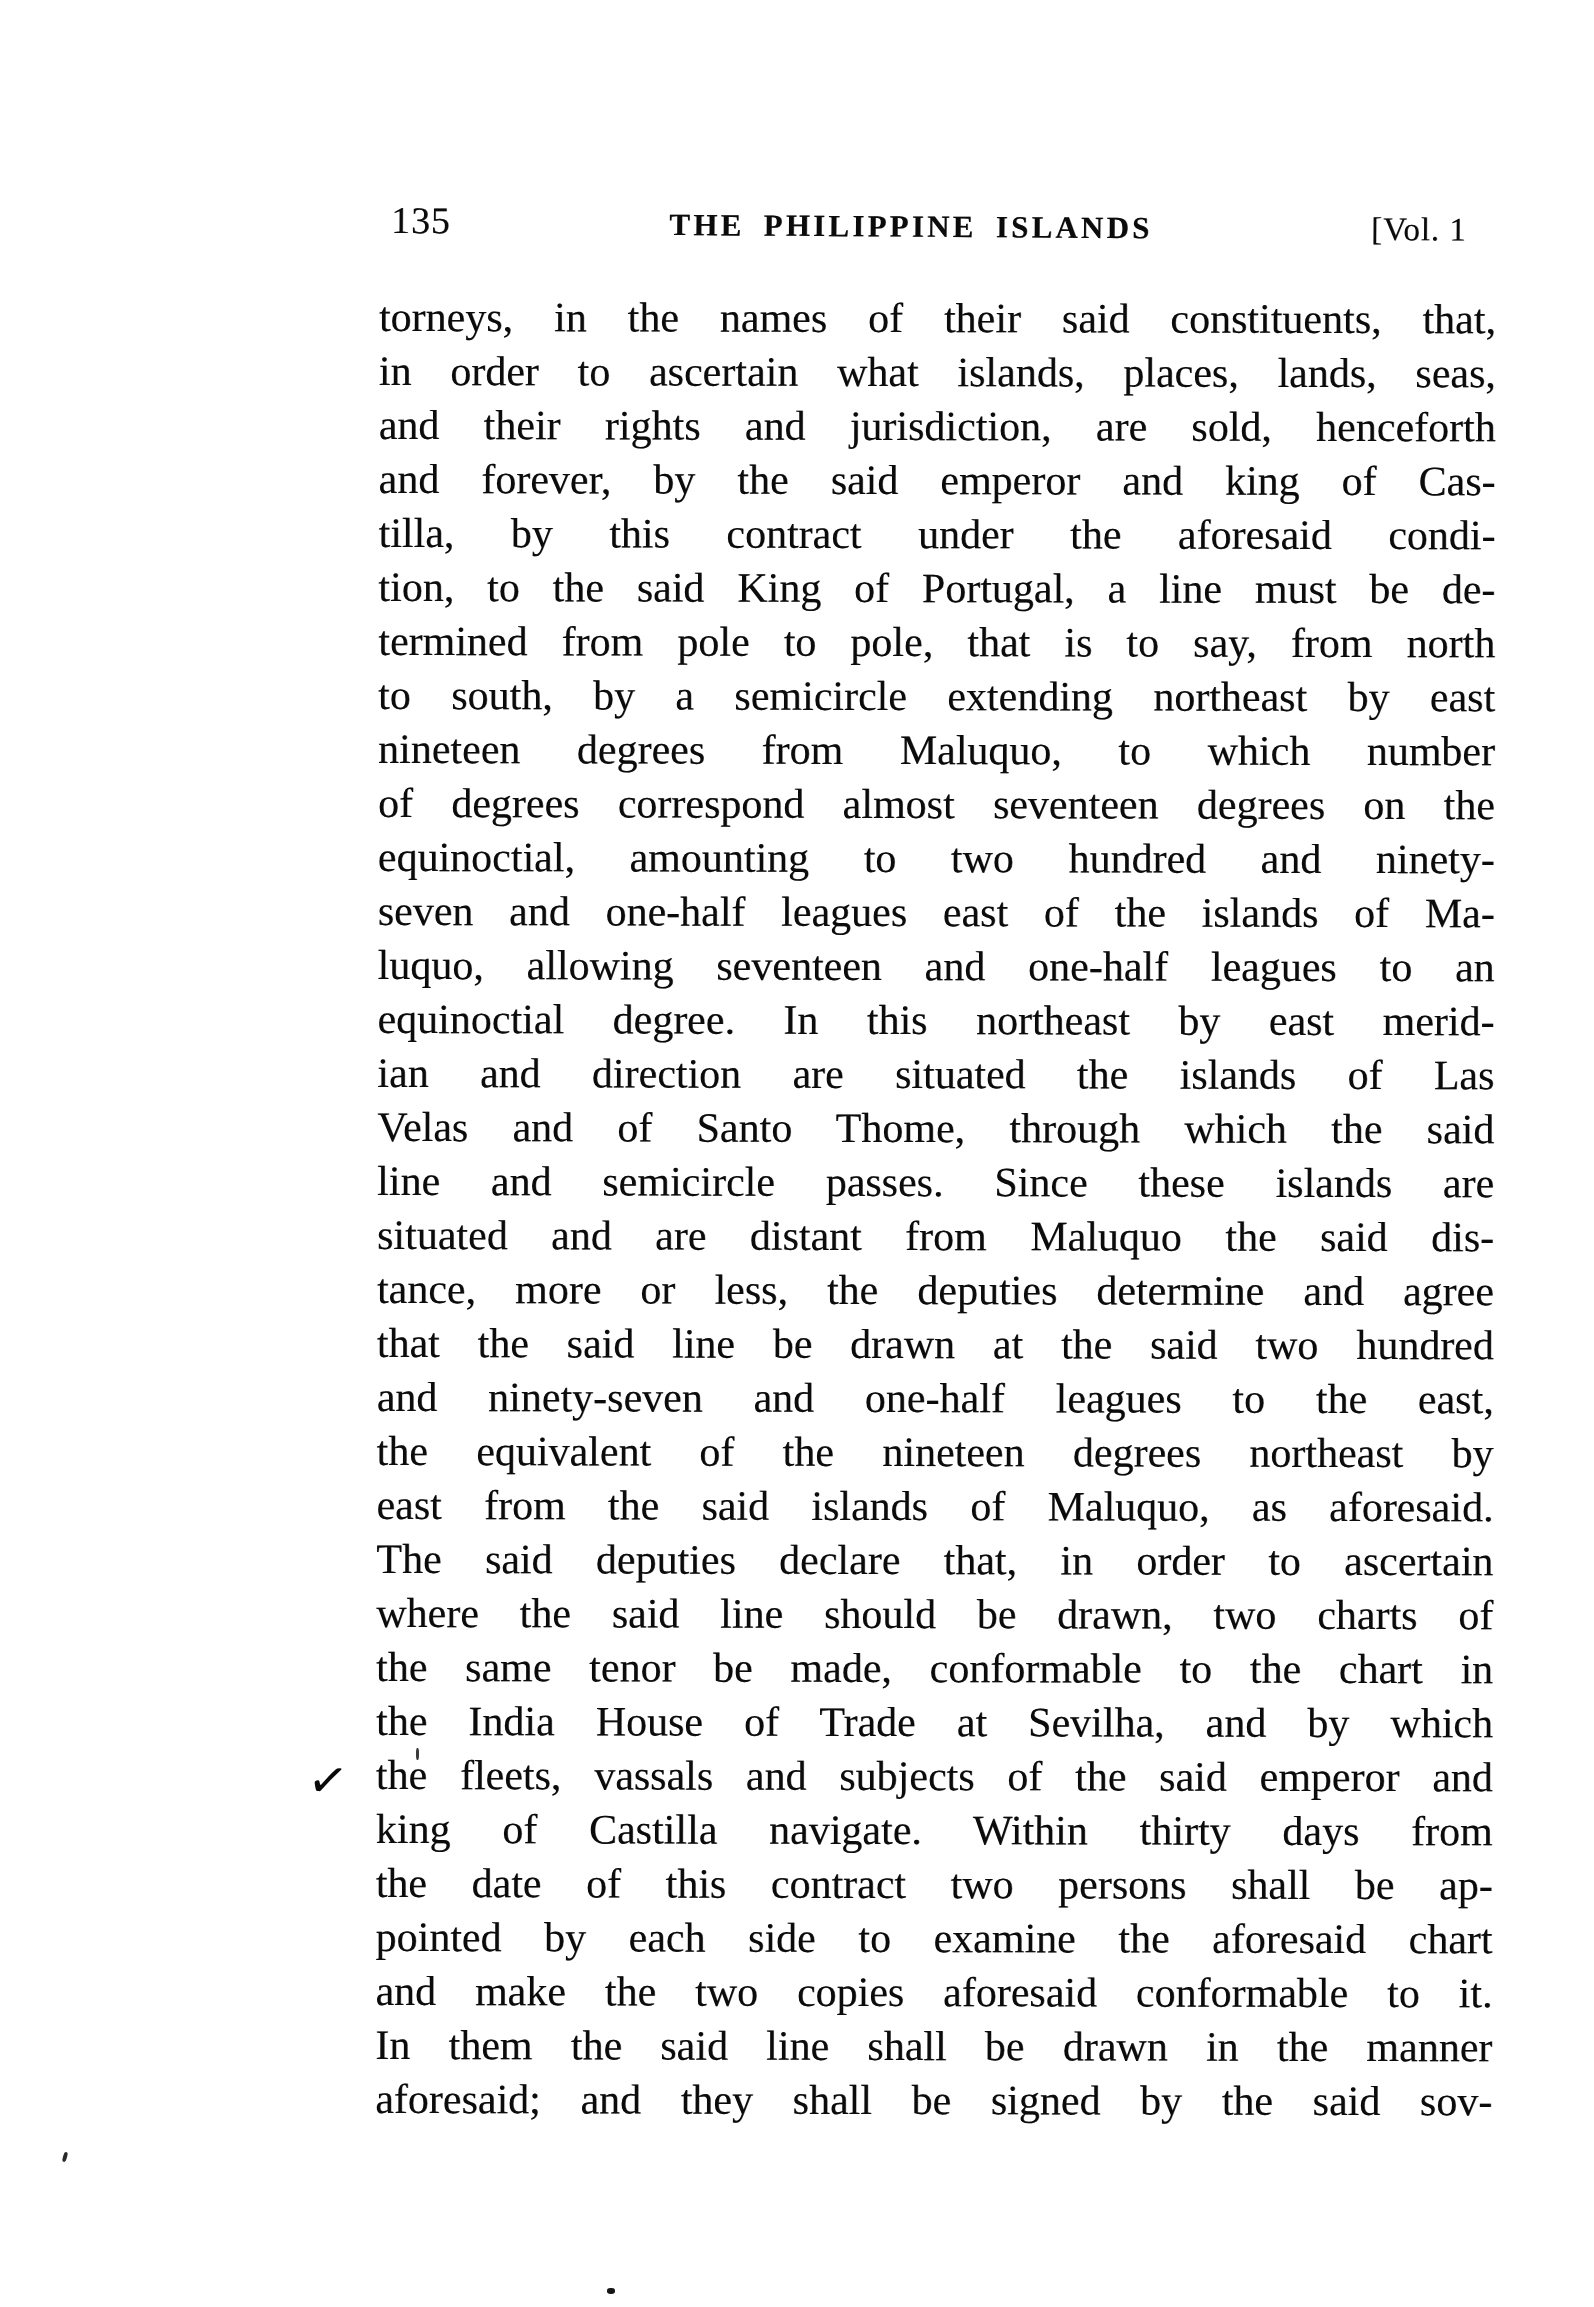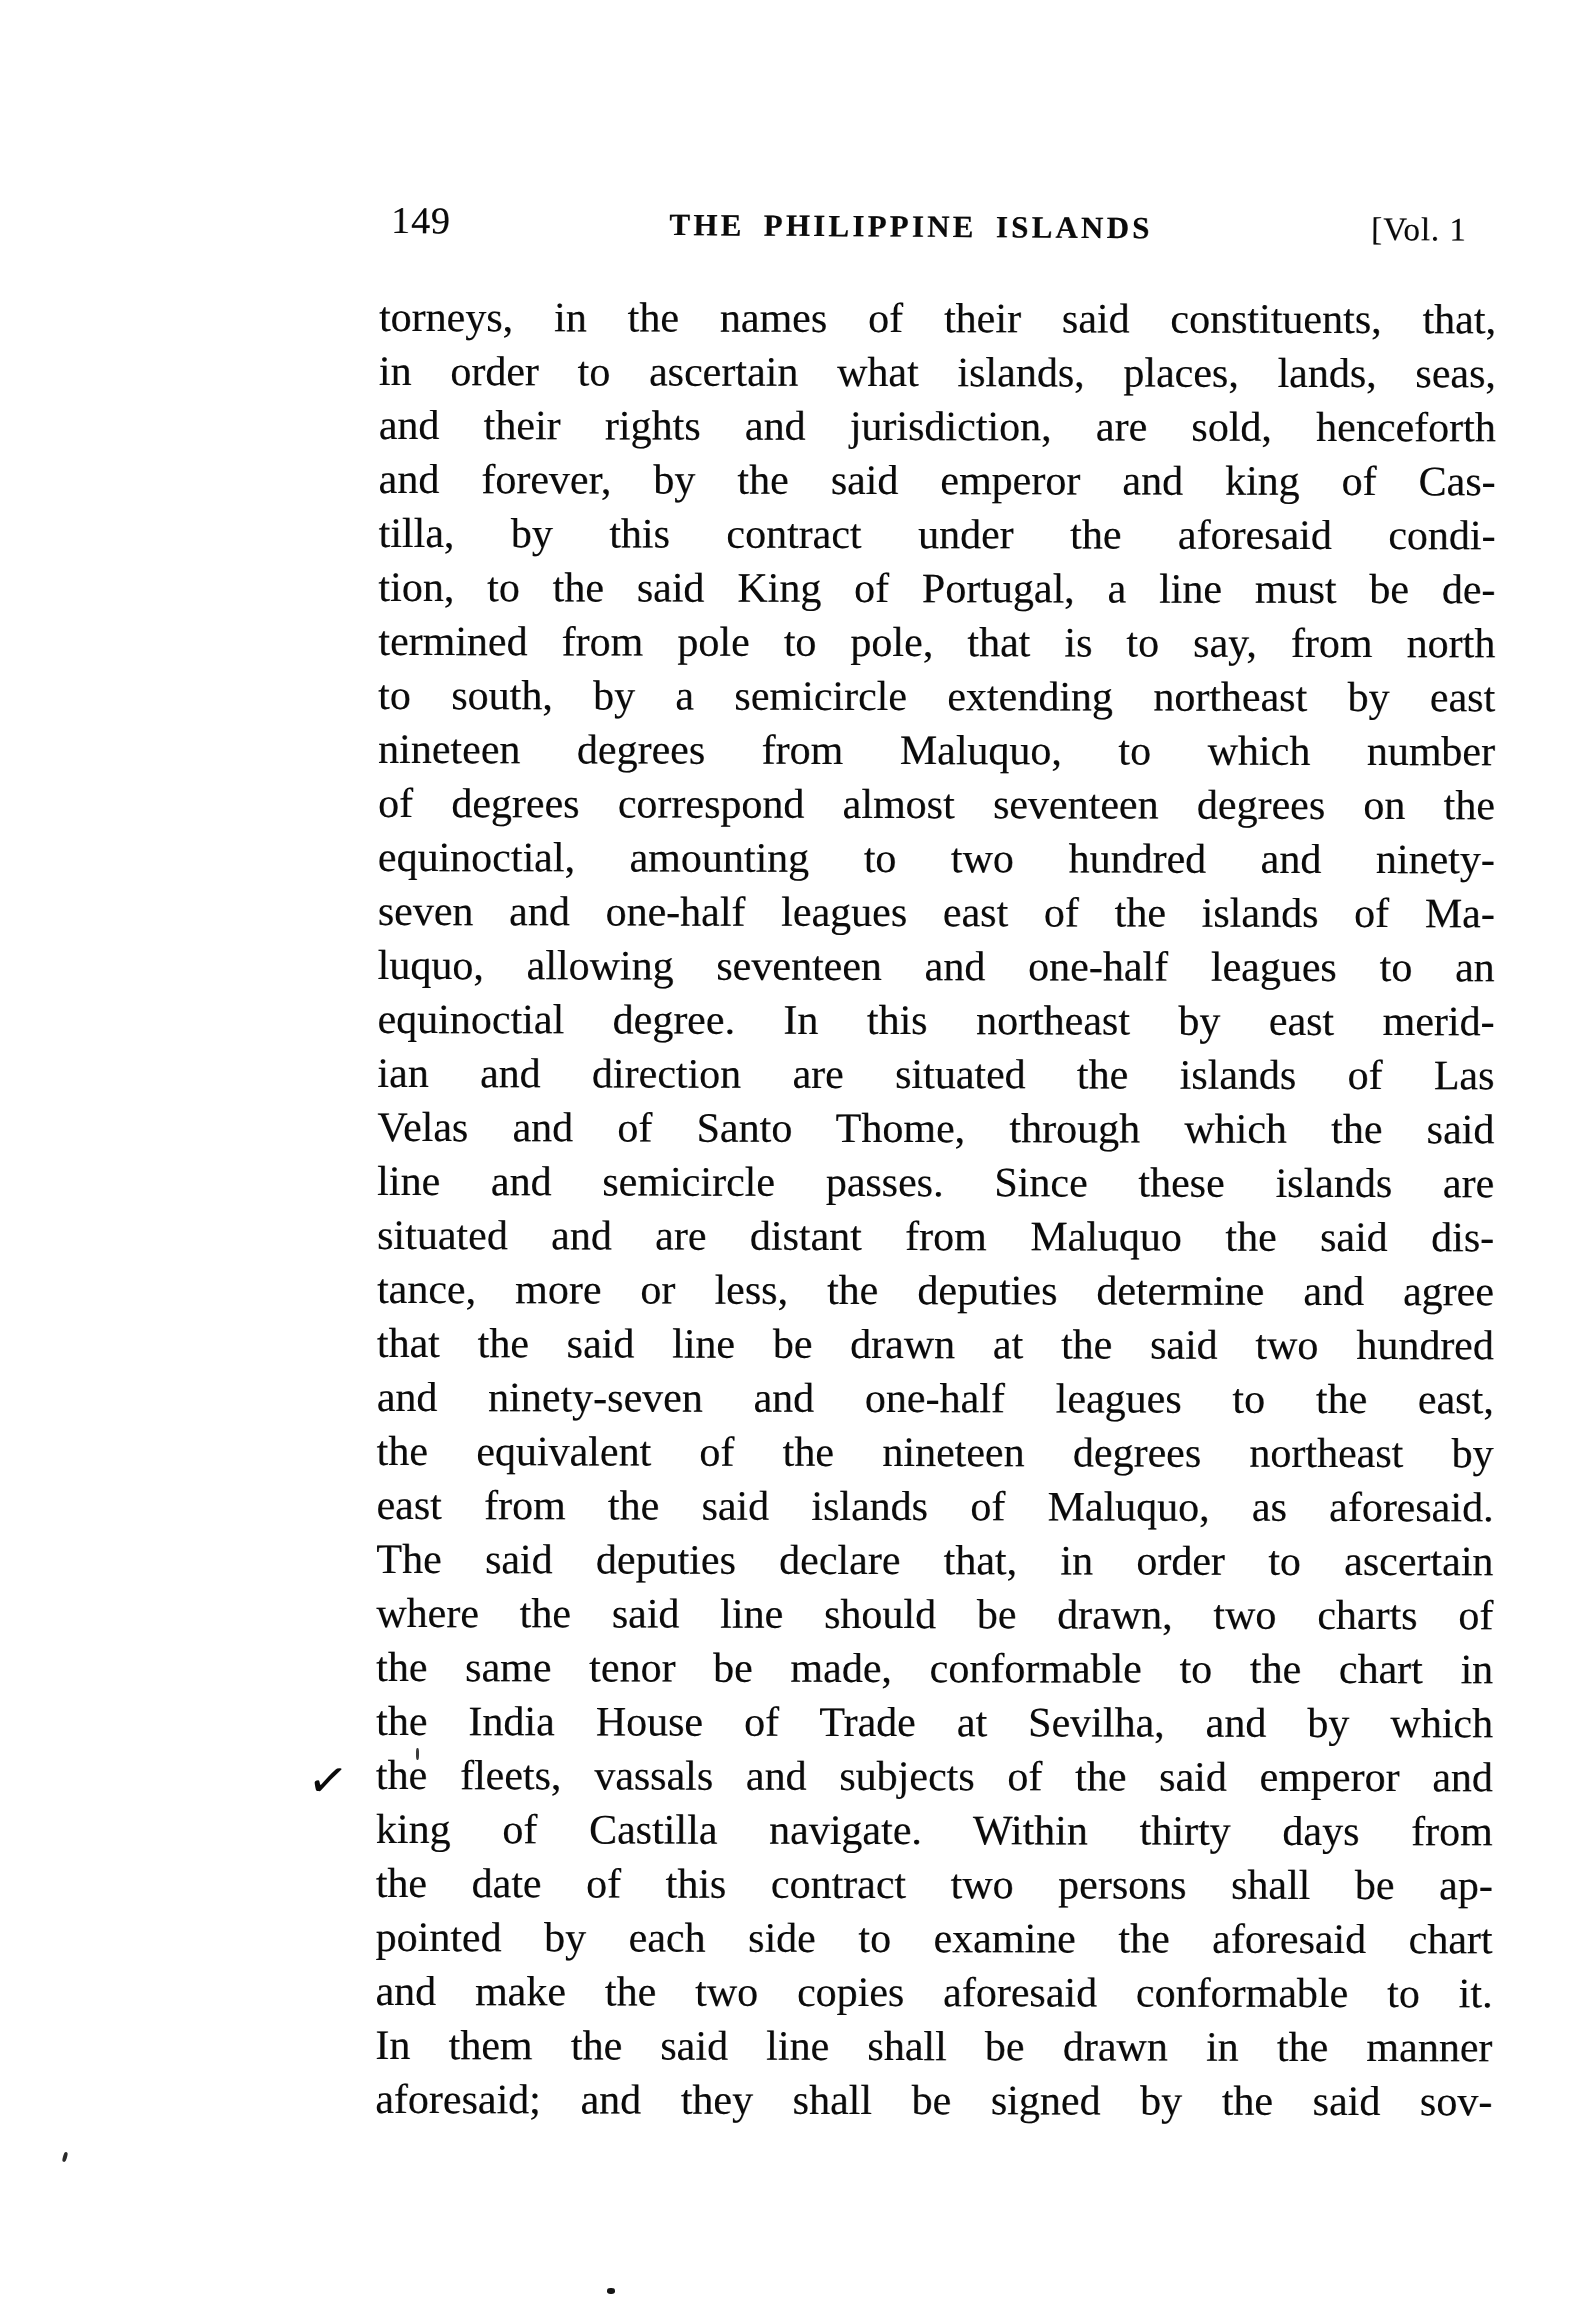--- a/index.html
+++ b/index.html
@@ -88,21 +88,21 @@
   .speck-1 { left: 607px; top: 2288px; width: 7.8px; height: 5.5px; border-radius: 45%; }
   .speck-2 { left: 63px;  top: 2152px; width: 4.2px;  height: 10px; transform: rotate(16deg); border-radius: 40%; background:#2a2a2a; }
   .speck-3 { left: 416px;  top: 1748px; width: 3.2px;  height: 12px; background:#3a3a3a; border-radius: 40%; }
 </style>
 </head>
 <body>
 
 <div class="page" style="background: rgb(255, 255, 255); color: rgb(11, 11, 11);">
 
   <header class="running-head">
-    <span class="pagenum">149</span>
+    <span class="pagenum">135</span>
     <span class="running-title">THE PHILIPPINE ISLANDS</span>
     <span class="volume">[Vol. 1</span>
   </header>
 
   <main class="body-text" id="body-lines">
       <div class="line">torneys, in the names of their said constituents, that,</div>
       <div class="line">in order to ascertain what islands, places, lands, seas,</div>
       <div class="line">and their rights and jurisdiction, are sold, henceforth</div>
       <div class="line">and forever, by the said emperor and king of Cas-</div>
       <div class="line">tilla, by this contract under the aforesaid condi-</div>

